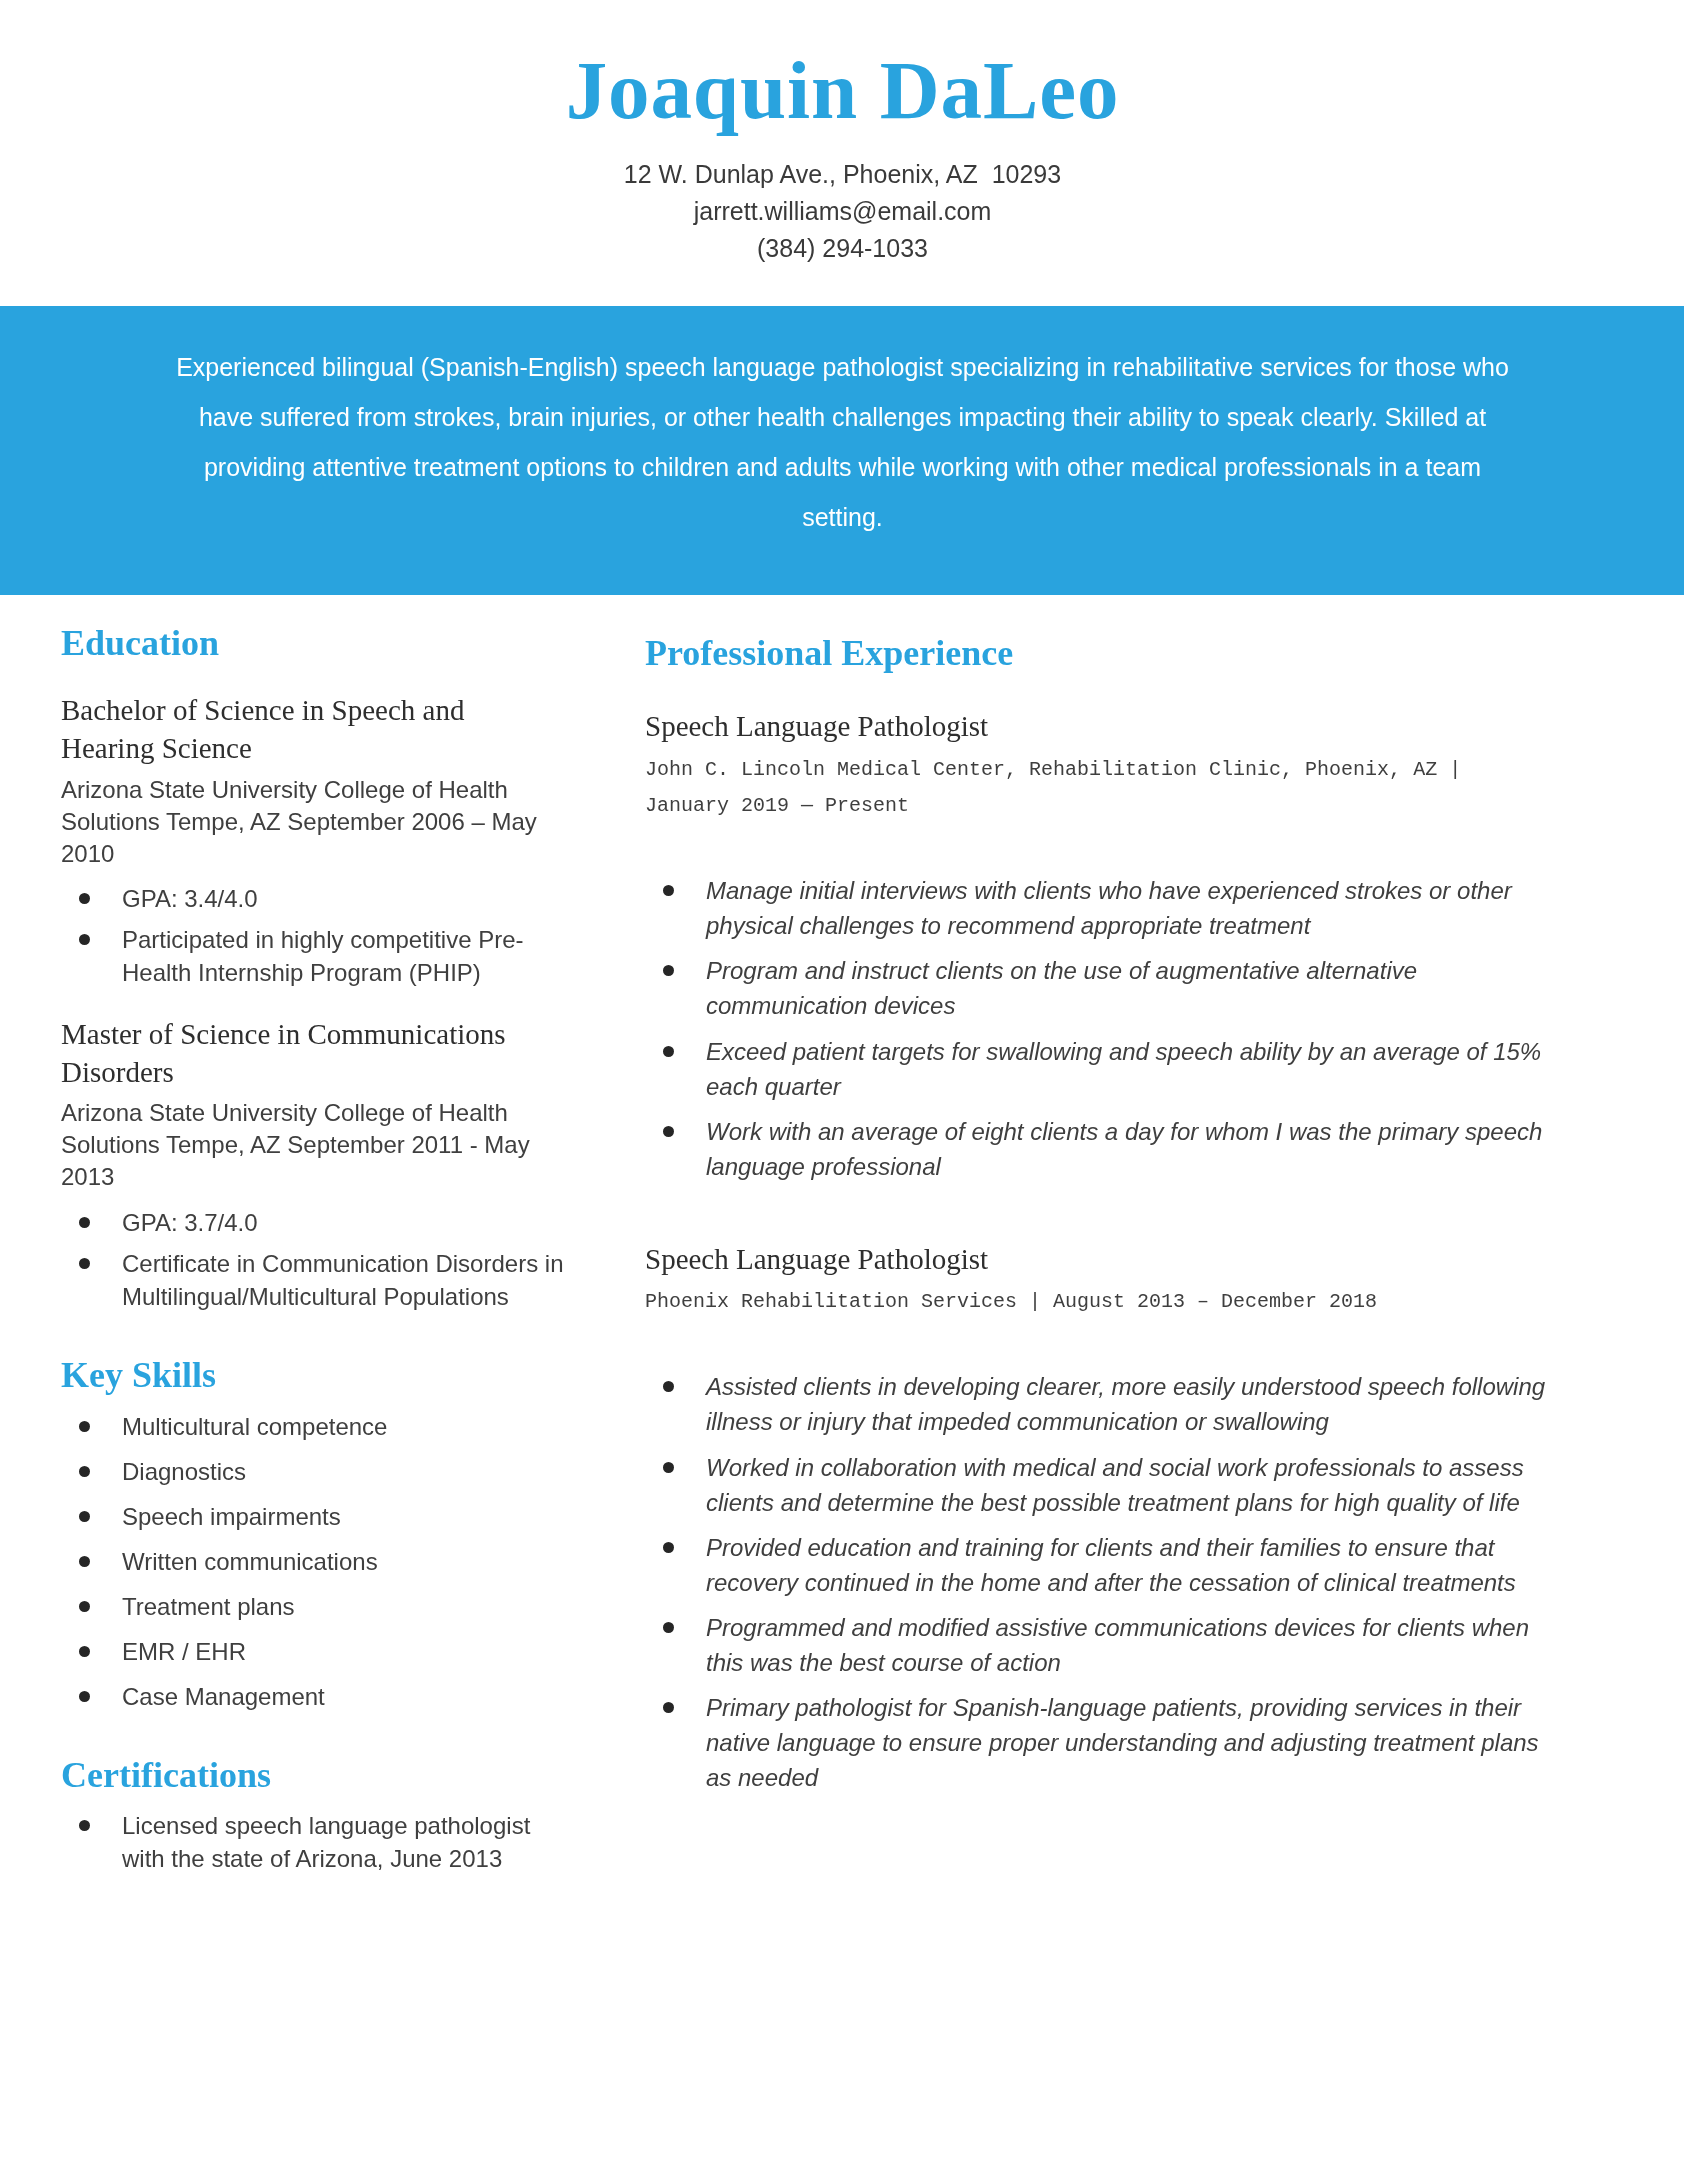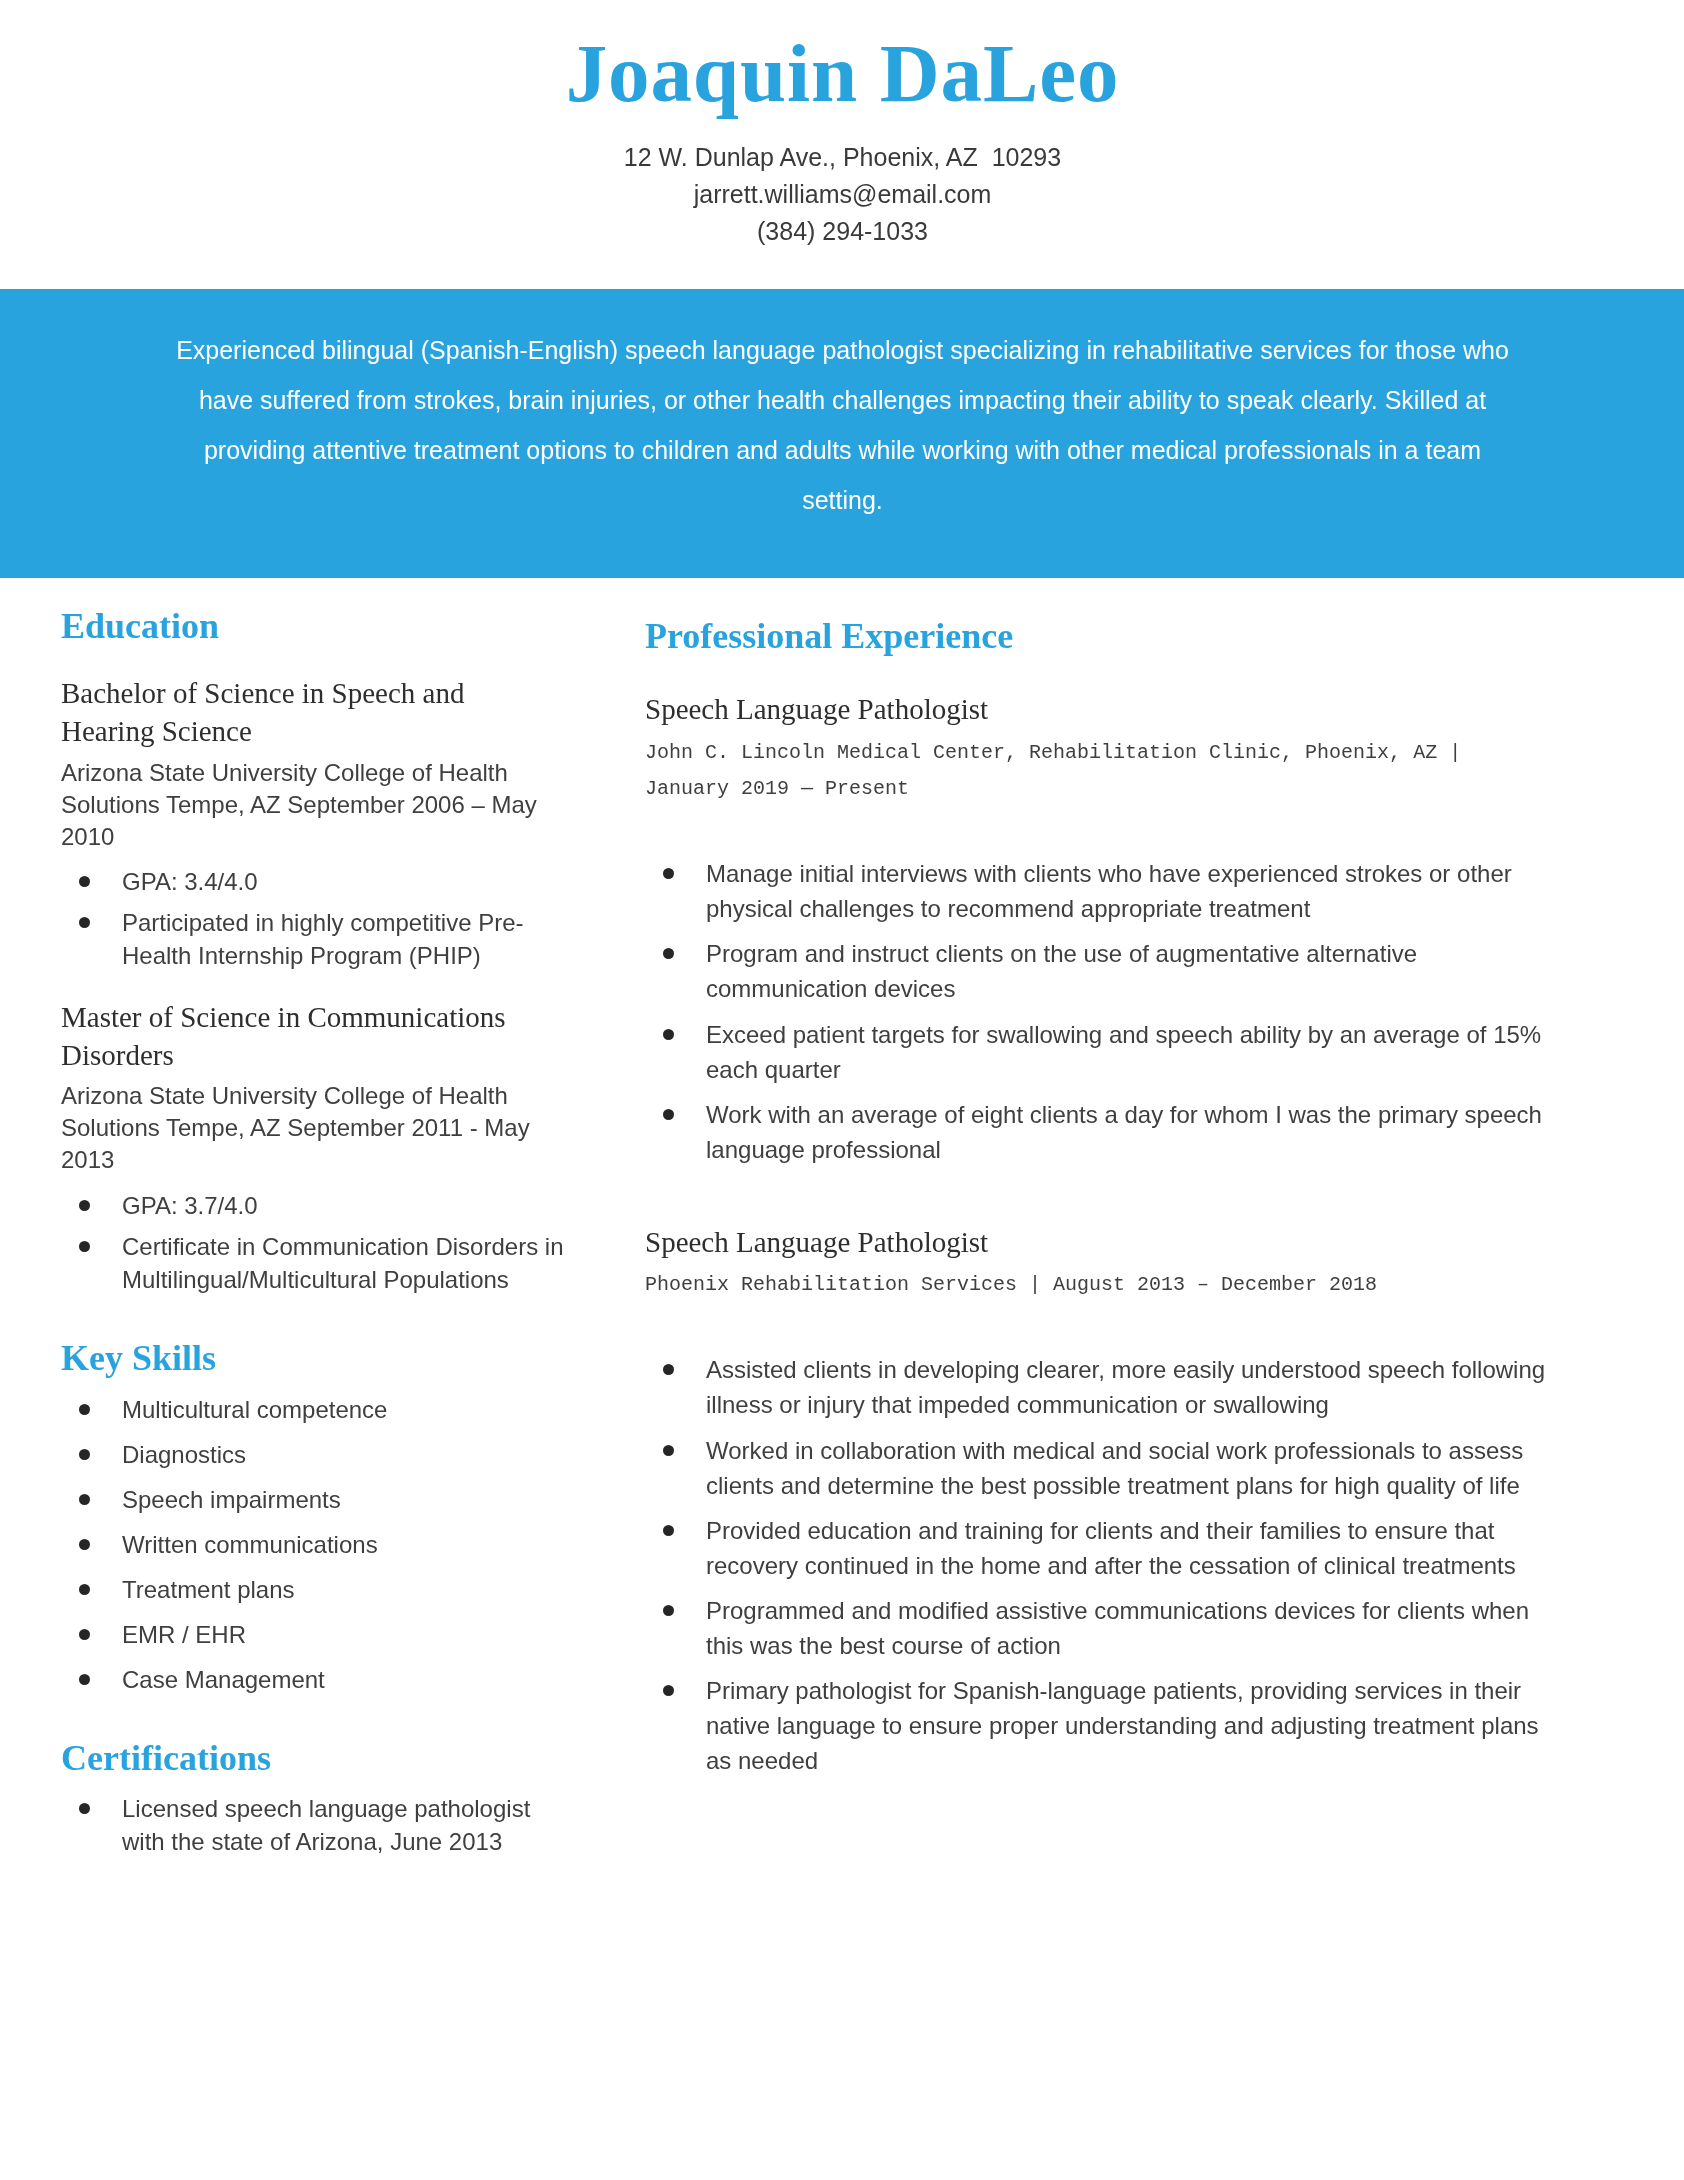--- a/index.html
+++ b/index.html
@@ -6,21 +6,21 @@
   * { margin:0; padding:0; box-sizing:border-box; }
   html, body { background:#ffffff; }
   body {
     width:1685px; height:2181px; overflow:hidden;
     color:var(--text);
     font-family:"Liberation Sans","DejaVu Sans",sans-serif;
   }
   .page { width:100%; height:100%; }
 
   
-  .header { text-align:center; padding-top:30px; }
+  .header { text-align:center; padding-top:47px; }
   .name {
     font-family:"Liberation Serif","DejaVu Serif",serif;
     font-size:83px; font-weight:700; line-height:1.05;
     color:var(--accent); letter-spacing:0.9px;
   }
   .contact { margin-top:22px; font-size:25px; line-height:37px; color:#3a3a3a; }
   .contact div { white-space:pre-wrap; }
 
   
   .banner { margin-top:39px; background:var(--accent); padding:36px 68px 53px; }
@@ -58,21 +58,21 @@
     content:""; position:absolute; left:18px; top:11px;
     width:11px; height:11px; border-radius:50%; background:#262626;
   }
   ul.dotlist.spaced li { margin-bottom:12px; }
 
   
   .job { margin-top:32px; }
   .job + .job { margin-top:56px; }
   .job-meta { margin-top:6.8px; font-size:20px; line-height:36px; color:#3f3f3f;font-family:Liberation Mono, monospace; }
   .job ul.dotlist { margin-top:49px; }
-  .job ul.dotlist li { line-height:35px; margin-bottom:10.2px; }
+  .job ul.dotlist li { line-height:35px; margin-bottom:10.2px;font-style:italic; }
   .job ul.dotlist li::before { top:12px; }
 </style>
 </head>
 <body>
 
 <div class="page">
 
   <header class="header">
     <h1 class="name">Joaquin DaLeo</h1>
     <div class="contact">

